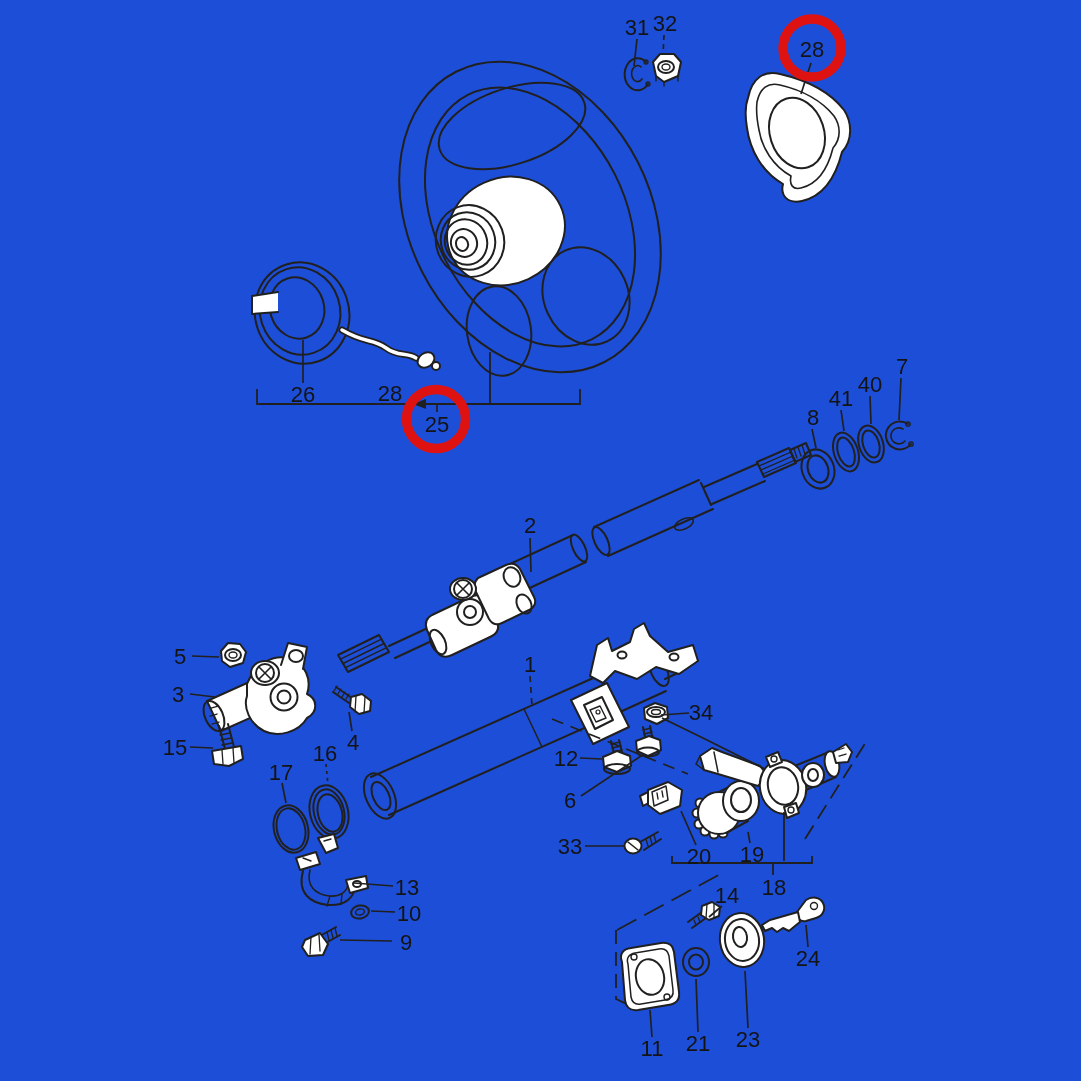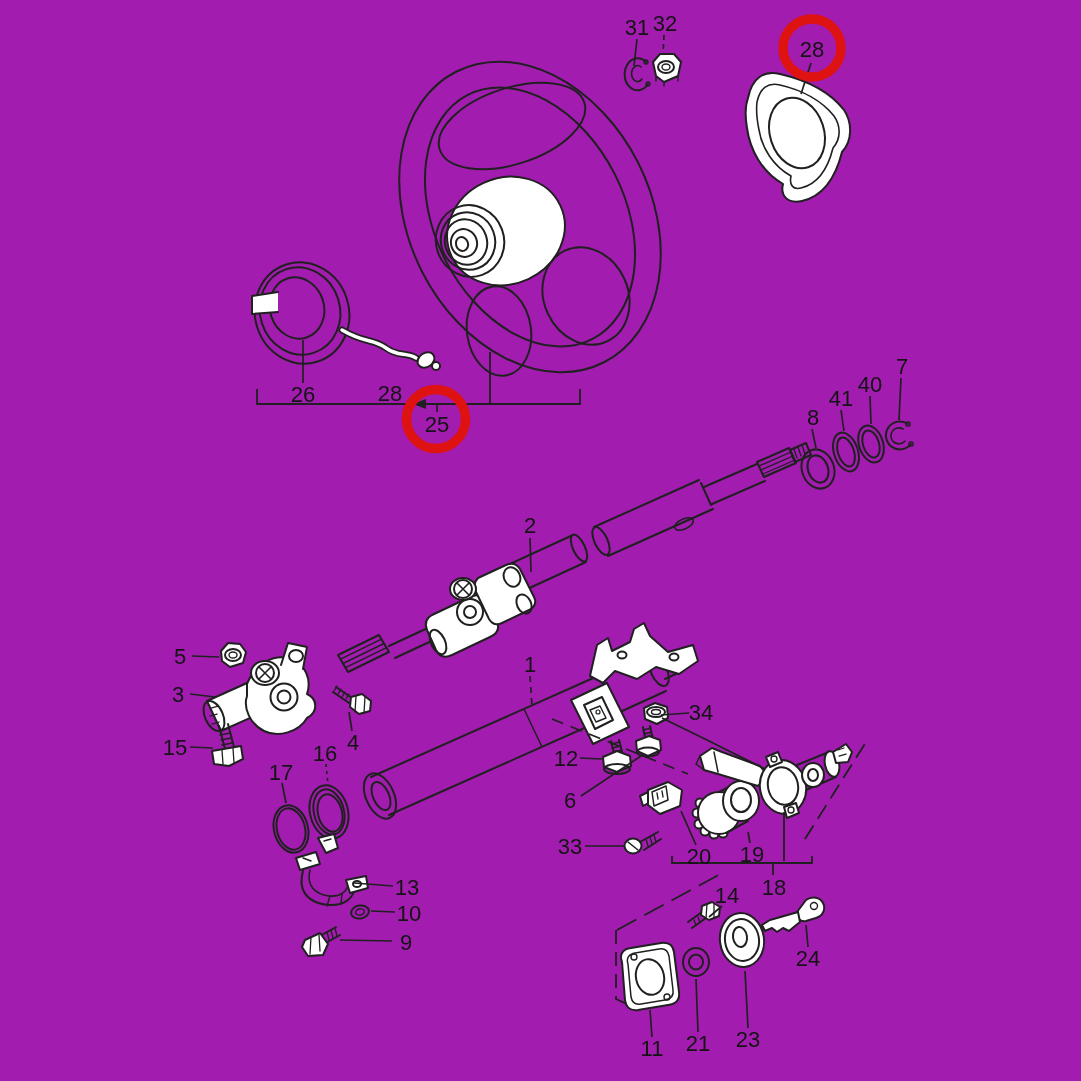--- a/index.html
+++ b/index.html
@@ -1,16 +1,16 @@
 <!DOCTYPE html>
 <html><head>
 <meta charset="utf-8">
 <style>
   html,body{margin:0;padding:0;background:#ffffff;}
-  .stage{width:1081px;height:1081px;position:relative;background:#a21caf;overflow:hidden;}
+  .stage{width:1081px;height:1081px;position:relative;background:#1d4ed8;overflow:hidden;}
   svg{display:block;}
   text.lbl{font-family:"Liberation Sans",sans-serif;fill:#141414;}
 </style>
 </head>
 <body>
 
 <div class="stage">
 <svg id="art" width="1081" height="1081" viewBox="0 0 1081 1081" xmlns="http://www.w3.org/2000/svg">
   <g stroke="#202020" fill="none" stroke-width="2" stroke-linecap="round" stroke-linejoin="round">
 

